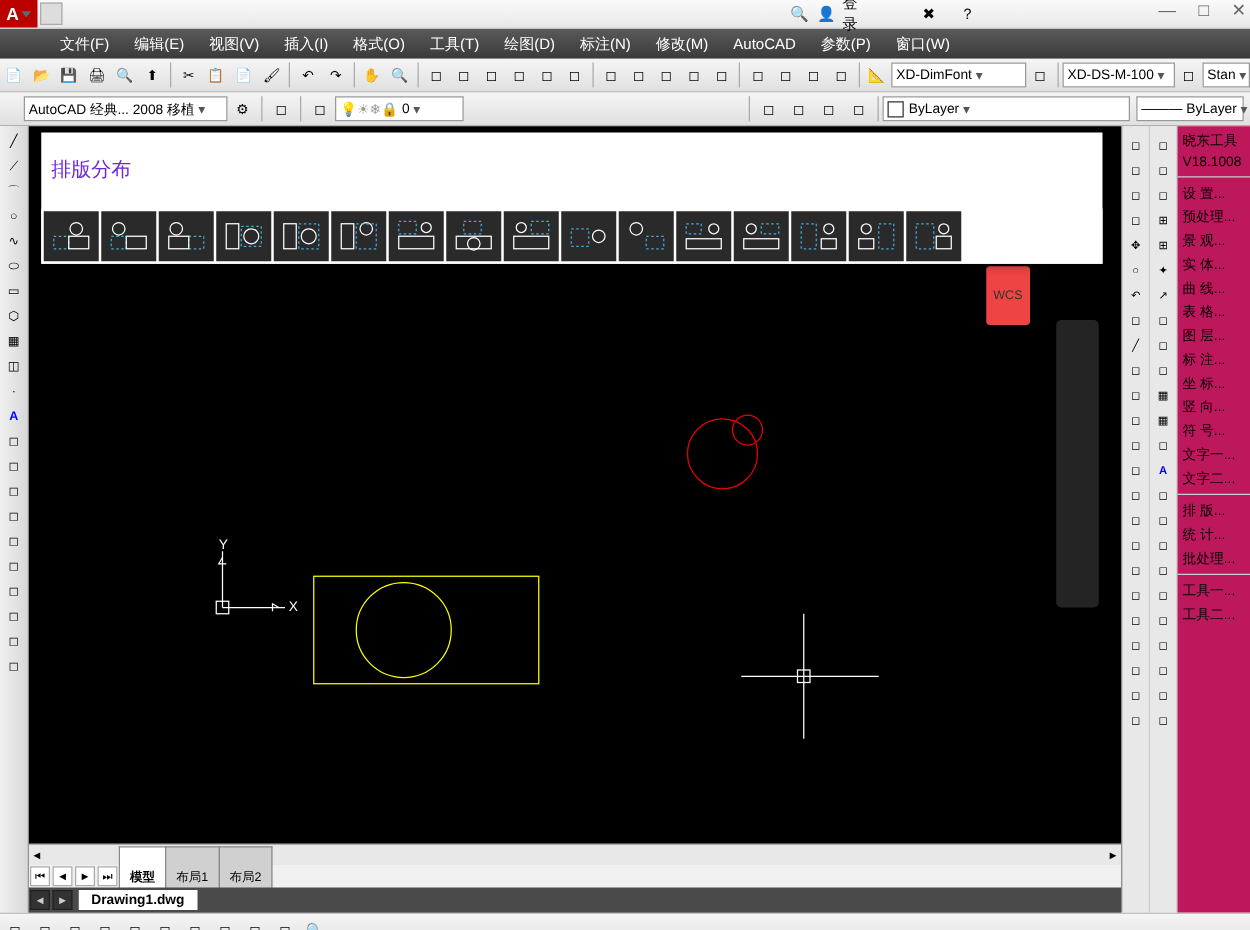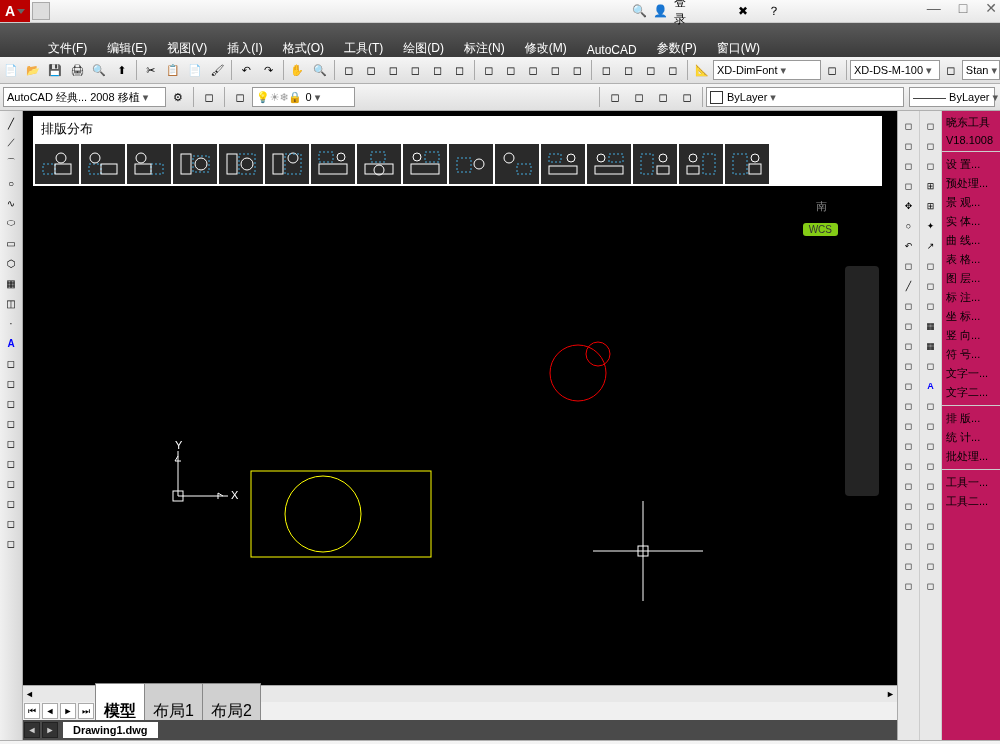--- a/index.html
+++ b/index.html
@@ -7,54 +7,54 @@
 .app-logo{width:30px;height:22px;background:#b00;display:flex;align-items:center;justify-content:center;color:#fff;font-weight:bold;font-size:14px}
 .app-logo::after{content:'';width:0;height:0;border-left:4px solid transparent;border-right:4px solid transparent;border-top:5px solid #666;margin-left:2px}
 .qat-btn{width:16px;height:16px;margin:0 2px;background:#ddd;border:1px solid #aaa}
 .title-txt{margin-left:90px;color:#333;font-size:13px}
 .title-txt span{margin-right:20px}
 .search-box{position:absolute;left:438px;width:175px;height:16px;border:1px solid #999;font-style:italic;color:#888;padding:0 3px;font-size:11px;background:#fff}
 .title-icons{position:absolute;left:632px;display:flex;gap:5px;align-items:center}
 .title-icons span{width:16px;height:16px;display:inline-flex;align-items:center;justify-content:center}
 .win-btns{position:absolute;right:3px;top:0;display:flex;gap:18px;color:#666;font-size:14px}
 .win-btns span{cursor:pointer}
-.menu-bar{height:34px;background:linear-gradient(#5a5a5a,#3a3a3a);display:flex;align-items:flex-end;padding-left:38px;color:#fff}
+.menu-bar{height:24px;background:linear-gradient(#5a5a5a,#3a3a3a);display:flex;align-items:center;padding-left:38px;color:#fff}
 .menu-bar span{padding:0 10px;font-size:12px}
 .toolbar-row{height:26px;background:linear-gradient(#f5f5f5,#e0e0e0);border-bottom:1px solid #b0b0b0;display:flex;align-items:center;overflow:hidden}
 .toolbar-row .sep{width:1px;height:20px;background:#aaa;margin:0 3px}
 .tb-btn{width:20px;height:20px;margin:0 1px;border:1px solid transparent;display:inline-flex;align-items:center;justify-content:center;font-size:11px}
 .combo{height:18px;border:1px solid #999;background:#fff;font-size:11px;padding:0 3px;display:inline-flex;align-items:center;white-space:nowrap}
 .combo::after{content:'▾';margin-left:3px;color:#555}
 .main-area{display:flex;height:calc(100% - 115px);position:relative}
 .left-tools{width:22px;background:linear-gradient(90deg,#f0f0f0,#d8d8d8);border-right:1px solid #aaa;display:flex;flex-direction:column;align-items:center;padding-top:2px}
 .left-tools div{width:18px;height:18px;margin:1px 0;font-size:10px;display:flex;align-items:center;justify-content:center}
 .canvas-area{flex:1;background:#000;position:relative;overflow:hidden}
 .floating-panel{position:absolute;top:5px;left:10px;right:15px;background:#fff;box-shadow:0 2px 8px rgba(0,0,0,.3);z-index:10}
-.fp-title{padding:4px 8px;font-size:13px;color:#000000}
+.fp-title{padding:20px 8px;font-size:16px;color:#6d28d9}
 .fp-btns{display:flex;padding:2px;gap:2px;background:#fff}
 .fp-btn{width:44px;height:40px;background:#2a2a2a;display:flex;align-items:center;justify-content:center;position:relative}
 .fp-btn svg{width:32px;height:28px}
 .right-tools{background:#e8e8e8;border-left:1px solid #aaa;display:flex}
 .rt-col{width:21px;display:flex;flex-direction:column;align-items:center;padding-top:5px;border-right:1px solid #ccc}
 .rt-col div{width:18px;height:18px;margin:1px 0;font-size:9px;display:flex;align-items:center;justify-content:center}
 .rt-panel{width:58px;background:#be185d;font-size:11px;padding-top:2px}
 .rt-panel .hdr{padding:2px 4px;font-size:11px}
 .rt-panel .item{padding:2px 4px;white-space:nowrap;overflow:hidden}
 .rt-panel hr{margin:3px 0;border:none;border-top:1px solid #ccc}
 .drawing{position:absolute;top:80px;left:0;right:0;bottom:0}
 .tabs-row{position:absolute;bottom:0;left:0;right:0;background:#f0f0f0;display:flex;align-items:center;height:38px;flex-direction:column}
 .tab-line1{display:flex;align-items:center;width:100%;height:18px}
 .tab-line1 .nav-btn{width:14px;height:14px;border:1px solid #aaa;background:#fff;font-size:9px;display:flex;align-items:center;justify-content:center;margin:0 1px}
-.tab-line1 .tab{padding:17px 8px;background:#d0d0d0;border:1px solid #888;border-bottom:none;font-size:16px;margin-right:-1px}
+.tab-line1 .tab{padding:17px 8px;background:#d0d0d0;border:1px solid #888;border-bottom:none;font-size:10px;margin-right:-1px}
 .tab-line1 .tab.active{background:#fff;font-weight:bold}
 .tab-line2{display:flex;align-items:center;width:100%;height:20px;background:#4a4a4a}
 .tab-line2 .nav-btn{width:14px;height:14px;border:1px solid #222;background:#333;color:#ccc;font-size:9px;display:flex;align-items:center;justify-content:center;margin:0 1px}
 .tab-line2 .doc-tab{background:#fff;padding:2px 10px;font-size:11px;font-weight:bold;margin-left:4px}
 .lower-toolbars{background:#e0e0e0}
-.wcs-badge{position:absolute;top:112px;right:59px;background:#84cc16;color:#333;padding:1px 6px;border-radius:3px;font-size:10px;z-index:5}
+.wcs-badge{position:absolute;top:112px;right:73px;background:#ef4444;color:#333;padding:18px 6px;border-radius:3px;font-size:10px;z-index:5}
 .compass{position:absolute;top:88px;right:70px;color:#888;font-size:11px;z-index:5}
 .nav-cube{position:absolute;top:155px;right:18px;width:34px;height:230px;background:rgba(60,60,60,.6);border-radius:4px;z-index:5}
 .ucs-icon{position:absolute;left:140px;top:330px;z-index:3}
 .scrollbar-h{position:absolute;bottom:38px;left:0;right:0;height:16px;background:#e8e8e8;border-top:1px solid #aaa;display:flex;align-items:center}
 .scrollbar-h::before{content:'◄';position:absolute;left:2px;font-size:9px}
 .scrollbar-h::after{content:'►';position:absolute;right:2px;font-size:9px}
 .lt-row2{display:flex;align-items:center;height:26px;background:linear-gradient(#f5f5f5,#e0e0e0);border-top:1px solid #b0b0b0}
 </style>
 </head>
 <body>
@@ -131,21 +131,21 @@
   <div class="tb-btn">📐</div>
   <div class="combo" style="width:110px">XD-DimFont</div>
   <div class="tb-btn">◻</div>
   <div class="sep"></div>
   <div class="combo" style="width:90px">XD-DS-M-100</div>
   <div class="tb-btn">◻</div>
   <div class="combo" style="width:30px">Stan</div>
 </div>
 
 <div class="toolbar-row">
-  <div class="combo" style="width:155px;margin-left:3px">AutoCAD 经典... 2008 移植</div>
+  <div class="combo" style="width:155px;margin-left:19px">AutoCAD 经典... 2008 移植</div>
   <div class="tb-btn">⚙</div>
   <div class="sep"></div>
   <div class="tb-btn">◻</div>
   <div class="sep"></div>
   <div class="tb-btn">◻</div>
   <div class="combo" style="width:95px">
     <span style="color:#999">💡☀❄🔒</span>&nbsp;<span>0</span>
   </div>
   <div style="flex:1"></div>
   <div class="sep"></div>

